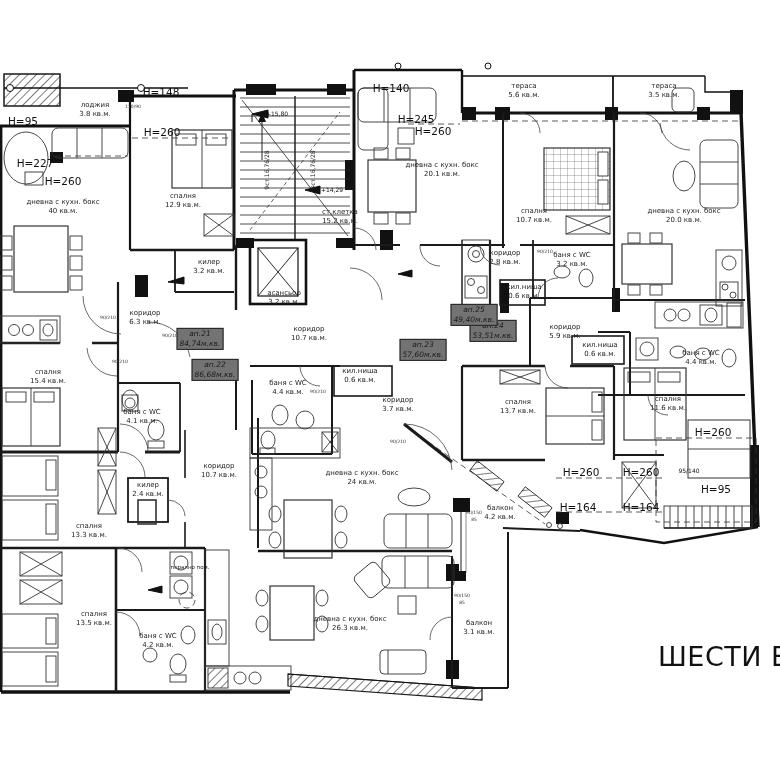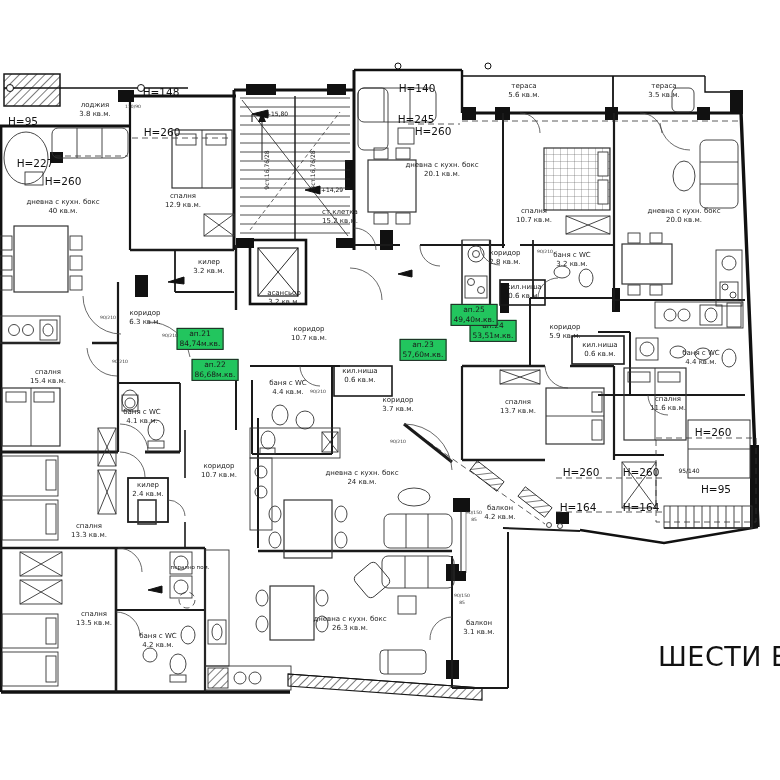--- a/index.html
+++ b/index.html
@@ -4,22 +4,22 @@
 <style>
   html,body{margin:0;padding:0;background:#fff;}
   .stage{position:relative;width:780px;height:780px;background:#ffffff;overflow:hidden;
          font-family:"DejaVu Sans",sans-serif;color:#1b1b1b;}
   .stage svg{position:absolute;left:0;top:0;}
   .lbl{position:absolute;transform:translate(-50%,-50%);text-align:center;font-size:7px;
        line-height:1.3;color:#1c1c1c;white-space:nowrap;pointer-events:none;}
   .lbl .nm,.lbl .ar{display:block;}
   .hlb{position:absolute;transform:translate(-50%,-50%);font-size:10.5px;color:#111;
        white-space:nowrap;pointer-events:none;}
-  .apt{position:absolute;transform:translate(-50%,-50%);border:1px solid #222;background:#22c55e;
-       padding:0 2px;font-size:7.5px;line-height:1.35;text-align:center;white-space:nowrap;}
+  .apt{position:absolute;transform:translate(-50%,-50%);border:1px solid #222;background:#737373;
+       padding:0 2px;font-size:7.5px;line-height:1.35;text-align:center;white-space:nowrap;font-style:italic;}
   .vert{position:absolute;transform:translate(-50%,-50%) rotate(-90deg);font-size:6px;
         color:#222;white-space:nowrap;}
   .elev{position:absolute;transform:translate(-50%,-50%);font-size:6px;color:#111;white-space:nowrap;}
   .dim{position:absolute;transform:translate(-50%,-50%);font-size:4.5px;color:#333;
        line-height:1.05;text-align:center;white-space:nowrap;}
   .title{position:absolute;font-size:27px;letter-spacing:.5px;color:#111;white-space:nowrap;}
 </style>
 </head>
 <body>
 
@@ -526,21 +526,21 @@
 <div class="apt" style="left:215px;top:370px"><span>ап.22</span><br><span>86,68м.кв.</span></div>
 <div class="apt" style="left:423px;top:350px"><span>ап.23</span><br><span>57,60м.кв.</span></div>
 <div class="apt" style="left:493px;top:331px"><span>ап.24</span><br><span>53,51м.кв.</span></div>
 <div class="apt" style="left:474px;top:315px"><span>ап.25</span><br><span>49,40м.кв.</span></div>
 
 <div class="hlb" style="left:23px;top:121px">H=95</div>
 <div class="hlb" style="left:161px;top:92px">H=148</div>
 <div class="hlb" style="left:35px;top:163px">H=227</div>
 <div class="hlb" style="left:63px;top:181px">H=260</div>
 <div class="hlb" style="left:162px;top:132px">H=260</div>
-<div class="hlb" style="left:417px;top:88px">H=140</div>
+<div class="hlb" style="left:391px;top:88px">H=140</div>
 <div class="hlb" style="left:416px;top:119px">H=245</div>
 <div class="hlb" style="left:433px;top:131px">H=260</div>
 <div class="hlb" style="left:581px;top:472px">H=260</div>
 <div class="hlb" style="left:578px;top:507px">H=164</div>
 <div class="hlb" style="left:641px;top:472px">H=260</div>
 <div class="hlb" style="left:641px;top:507px">H=164</div>
 <div class="hlb" style="left:713px;top:432px">H=260</div>
 <div class="hlb" style="left:716px;top:489px">H=95</div>
 
 <div class="vert" style="left:266px;top:170px">9ст.16,76/28</div>

